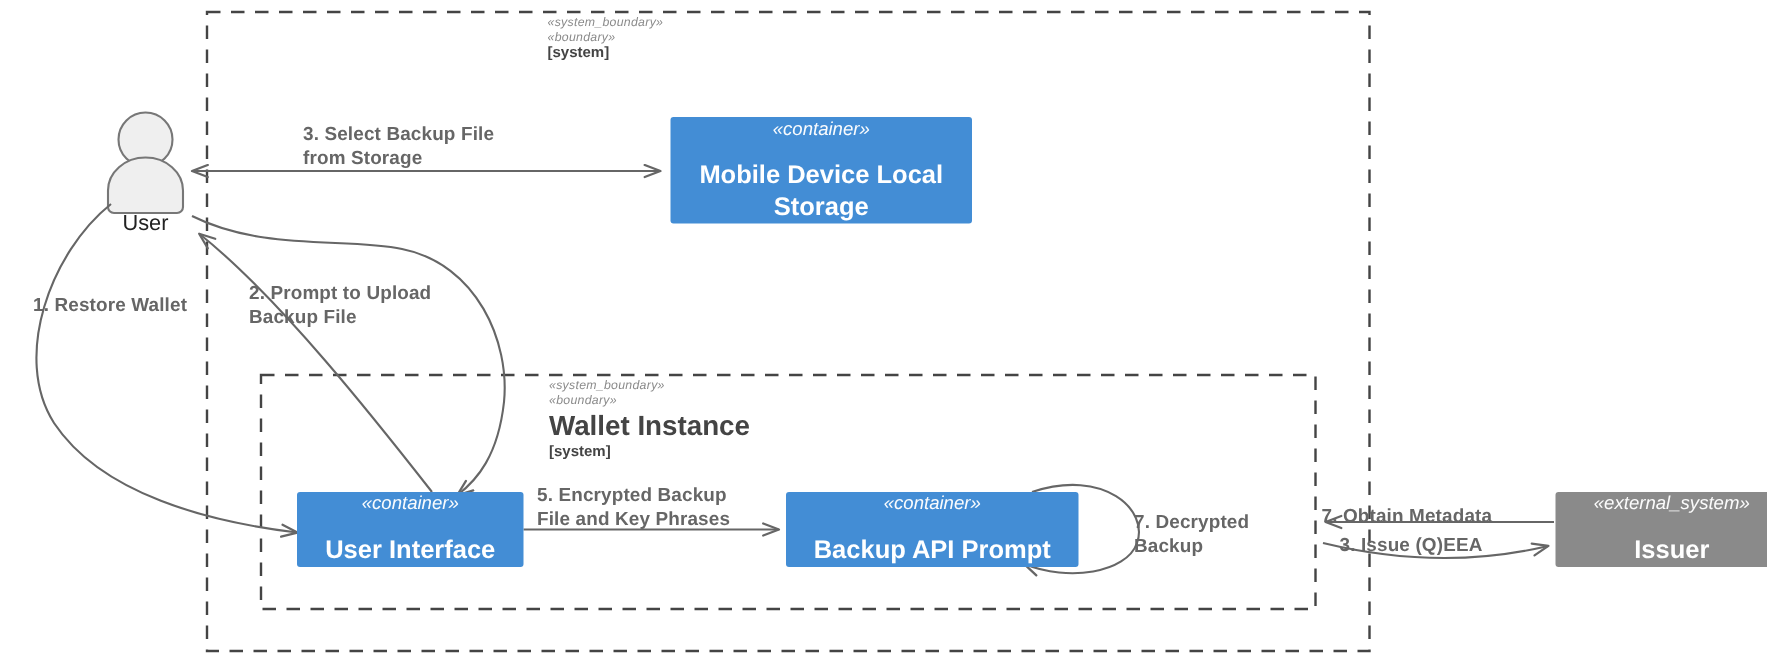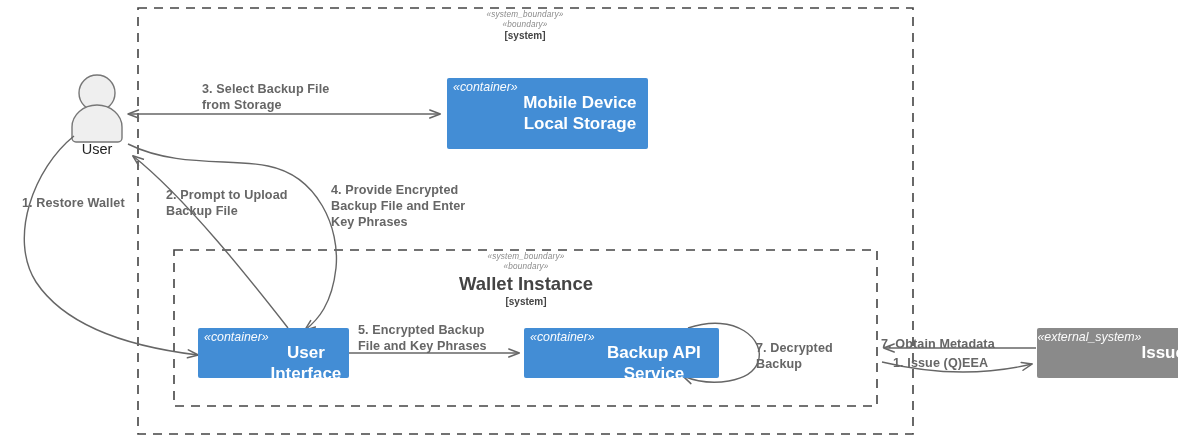--- a/index.html
+++ b/index.html
@@ -47,21 +47,21 @@
     color: #666666;
     font-size: 12.6px;
     font-weight: bold;
     line-height: 1.28;
     text-align: left;
     white-space: pre-line;
     letter-spacing: 0.1px;
   }
   .boundary-title {
     position: absolute;
-    text-align: center;
+    text-align: left;
     line-height: 1.12;
   }
   .boundary-title .stereo1 {
     display: block;
     font-size: 8.2px;
     font-style: italic;
     color: #8a8a8a;
     letter-spacing: 0.2px;
   }
   .boundary-title .stereo2 {
@@ -83,21 +83,22 @@
     display: block;
     font-size: 10px;
     font-weight: bold;
     color: #444444;
     margin-top: 1px;
   }
   .node-box {
     position: absolute;
     box-sizing: border-box;
     display: flex;
-    align-items: flex-start;
+    flex-direction: column;
+    align-items: center;
     justify-content: center;
     text-align: center;
     border-radius: 2px;
     padding: 2px 6px;
   }
   .node-box .stereo {
     display: block;
     font-size: 12.4px;
     font-style: italic;
     color: #ffffff;
@@ -180,43 +181,40 @@
 Storage</span>
   </div>
 
   <div class="node-box" style="left:198px; top:328px; width:151px; height:50px; background:#438DD5;">
     <span class="stereo">«container»</span>
     <span class="nname">User Interface</span>
   </div>
 
   <div class="node-box" style="left:524px; top:328px; width:195px; height:50px; background:#438DD5;">
     <span class="stereo">«container»</span>
-    <span class="nname">Backup API Service</span>
+    <span class="nname">Backup API Prompt</span>
   </div>
 
   <div class="node-box" style="left:1037px; top:328px; width:155px; height:50px; background:#8A8A8A;">
     <span class="stereo">«external_system»</span>
     <span class="nname">Issuer</span>
   </div>
 
   <div class="lbl" style="left:22px; top:195px; width:140px;">1. Restore Wallet</div>
 
   <div class="lbl" style="left:166px; top:187px; width:150px;">2. Prompt to Upload
 Backup File</div>
 
   <div class="lbl" style="left:202px; top:81px; width:168px;">3. Select Backup File
 from Storage</div>
 
-  <div class="lbl" style="left:331px; top:182px; width:160px;">4. Provide Encrypted
-Backup File and Enter
-Key Phrases</div>
 
   <div class="lbl" style="left:358px; top:322px; width:158px;">5. Encrypted Backup
 File and Key Phrases</div>
 
   <div class="lbl" style="left:756px; top:340px; width:104px;">7. Decrypted
 Backup</div>
 
   <div class="lbl" style="left:881px; top:336px; width:146px;">7. Obtain Metadata</div>
 
-  <div class="lbl" style="left:893px; top:355px; width:128px;">1. Issue (Q)EEA</div>
+  <div class="lbl" style="left:893px; top:355px; width:128px;">3. Issue (Q)EEA</div>
 
 </div>
 
 </body></html>

